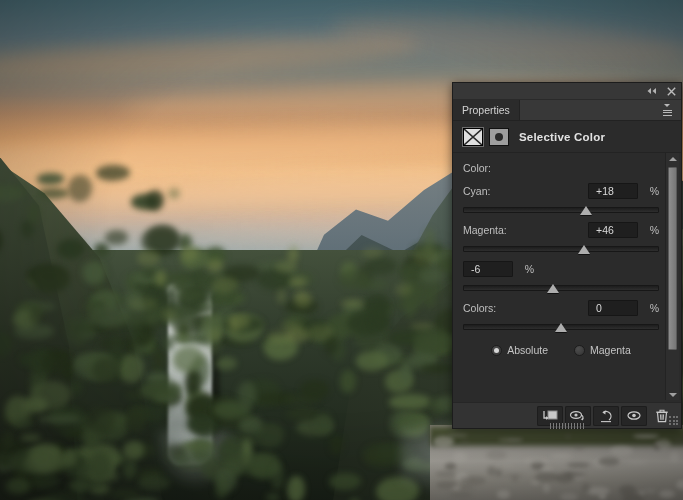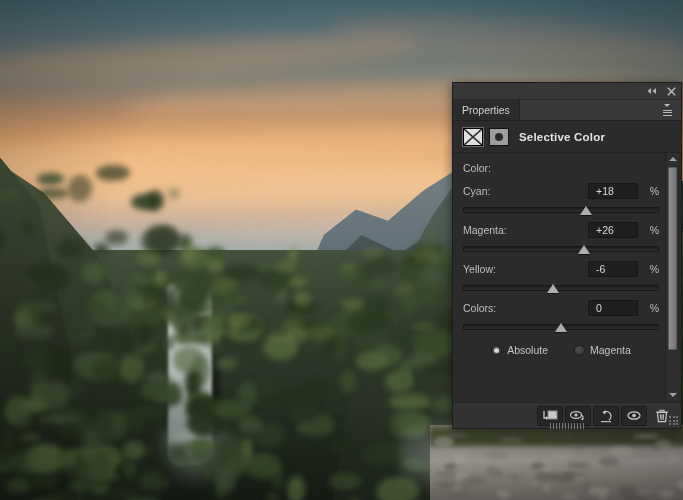--- a/index.html
+++ b/index.html
@@ -816,30 +816,29 @@
               <span class="sval">+18</span>
               <span class="spct">%</span>
             </div>
             <div class="track">
               <span class="knob" style="left:63%"></span>
             </div>
           </div>
           <div class="sgroup">
             <div class="sline">
               <span class="sname">Magenta:</span>
-              <span class="sval">+26</span>
+              <span class="sval">+46</span>
               <span class="spct">%</span>
             </div>
             <div class="track">
               <span class="knob" style="left:62%"></span>
             </div>
           </div>
           <div class="sgroup">
             <div class="sline">
-              <span class="sname">Yellow:</span>
               <span class="sval">-6</span>
               <span class="spct">%</span>
             </div>
             <div class="track">
               <span class="knob" style="left:46%"></span>
             </div>
           </div>
           <div class="sgroup">
             <div class="sline">
               <span class="sname">Colors:</span>

